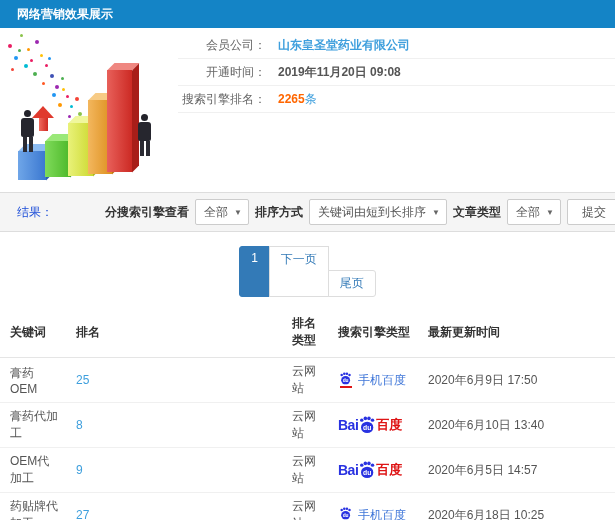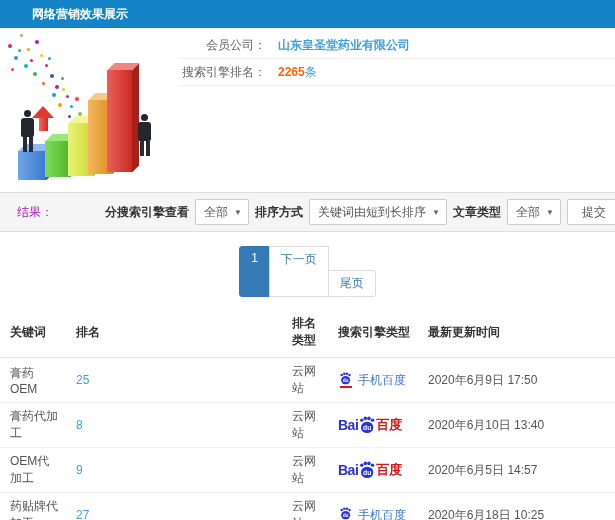--- a/index.html
+++ b/index.html
@@ -9,21 +9,21 @@
     font-size: 12px;
     color: #555;
     background: #fff;
     overflow: hidden;
   }
   .page { width:615px; height:520px; overflow:hidden; position:relative; background:#fff; }
 
   
   .topbar {
     height: 28px; background: #1484c6; color: #fff;
-    line-height: 28px; padding-left: 32px; font-size: 12px; font-weight: bold;
+    line-height: 28px; padding-left: 17px; font-size: 12px; font-weight: bold;
   }
 
   
   .hero { position: relative; height: 164px; }
 
   .illustration { position:absolute; left:0; top:0; width:190px; height:162px; overflow:hidden; }
   .dot { position:absolute; border-radius:2px; }
   .bar { position:absolute; }
   .bar .front { position:absolute; left:0; top:0; width:100%; height:100%; }
   .bar .top { position:absolute; left:3.5px; top:-7px; width:100%; height:7px; transform: skewX(-45deg); }
@@ -58,21 +58,21 @@
   .info-value.plain { color: #555; }
   .info-value.hl { color: #ff6600; }
   .info-suffix { color: #3e9fdd; }
 
   
   .panel-heading {
     height: 40px; background: #f5f5f5;
     border-top: 1px solid #ddd; border-bottom: 1px solid #ddd;
     display: flex; align-items: center; padding: 0 0 0 17px;
   }
-  .result-label { color: #a21caf; }
+  .result-label { color: #1d4ed8; }
   .filter-group { margin-left: auto; display: flex; align-items: center; gap: 6px; }
   .f-label { font-weight: bold; color: #333; white-space: nowrap; }
   .select {
     background: #fff; border: 1px solid #ccc; border-radius: 2px;
     height: 26px; line-height: 24px; padding: 0 20px 0 8px;
     position: relative; color: #555; white-space: nowrap; cursor: pointer;
   }
   .select .caret { position:absolute; right:6px; top:0; font-size:8px; color:#666; line-height:26px; }
   .submit-btn {
     height: 26px; border: 1px solid #ccc; background: #fff; color: #555;
@@ -184,20 +184,21 @@
         <span class="dot" style="left: 75px; top: 69px; background: rgb(244, 67, 54); width: 4px; height: 4px;"></span>
         <span class="dot" style="left: 68px; top: 87px; background: rgb(156, 39, 176); width: 3px; height: 3px;"></span>
         <span class="dot" style="left: 78px; top: 84px; background: rgb(139, 195, 74); width: 4px; height: 4px;"></span>
         <span class="dot" style="left: 18px; top: 21px; background: rgb(76, 175, 80); width: 3px; height: 3px;"></span>
         <span class="dot" style="left: 30px; top: 31px; background: rgb(233, 30, 99); width: 3px; height: 3px;"></span>
         <span class="dot" style="left: 48px; top: 29px; background: rgb(33, 150, 243); width: 3px; height: 3px;"></span>
         <span class="dot" style="left: 62px; top: 60px; background: rgb(255, 193, 7); width: 3px; height: 3px;"></span>
       </div>
     <div class="info-panel" id="info-panel">
         <div class="info-row"><span class="info-label">会员公司：</span><a class="info-value">山东皇圣堂药业有限公司</a></div>
+        <div class="info-row"><span class="info-label">开通时间：</span><span class="info-value plain">2019年11月20日 09:08</span></div>
         <div class="info-row"><span class="info-label">搜索引擎排名：</span><span class="info-value hl">2265</span><span class="info-suffix">条</span></div>
       </div>
   </div>
 
   <div class="panel-heading">
     <span class="result-label">结果：</span>
     <div class="filter-group">
       <span class="f-label">分搜索引擎查看</span>
       <div class="select">
         <span>全部</span><span class="caret">▼</span>

